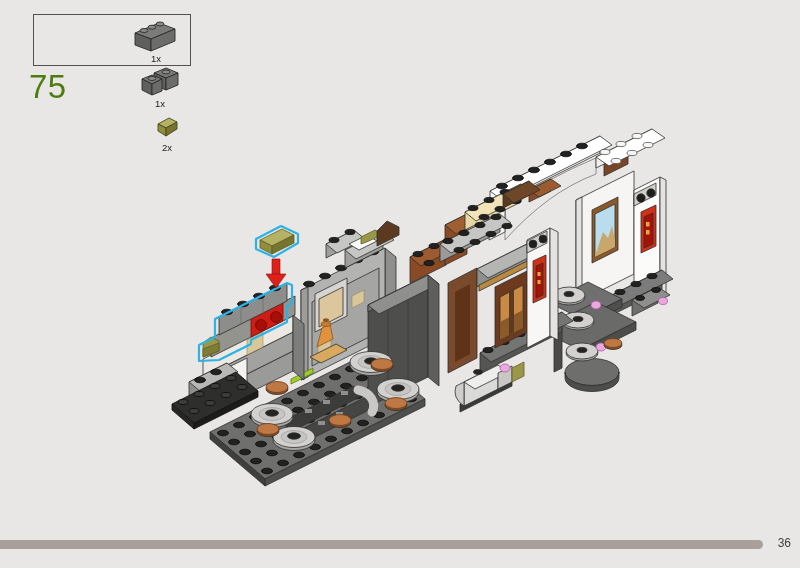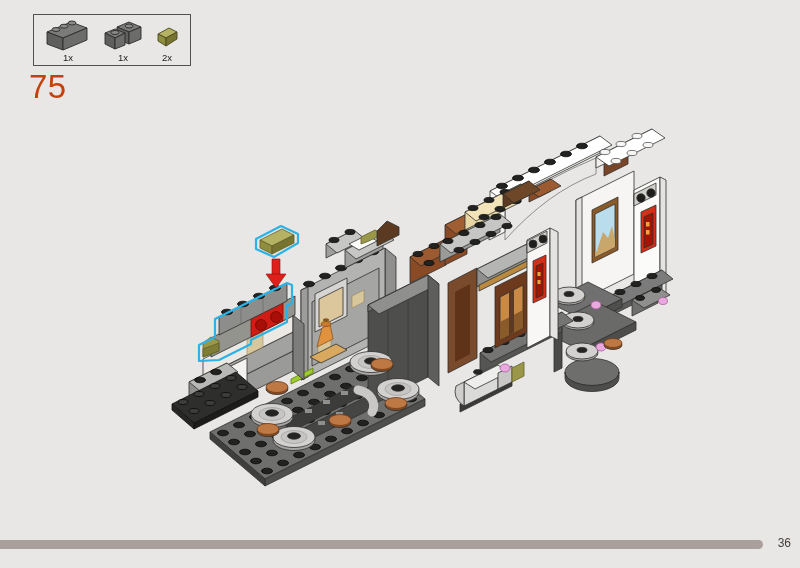--- a/index.html
+++ b/index.html
@@ -4,30 +4,30 @@
 <style>
   html,body{margin:0;padding:0;}
   body{font-family:"Liberation Sans",sans-serif;}
   .page{position:relative;width:800px;height:568px;background:#e8e7e5;overflow:hidden;}
 
   
   .parts-box{
     position:absolute;left:33px;top:14px;width:158px;height:52px;
     border:1.5px solid #55524d;box-sizing:border-box;
     display:flex;align-items:flex-end;justify-content:space-between;
-    padding:4px 8px 3px 8px;background:transparent;
+    padding:4px 8px 3px 8px;background:transparent;flex-direction:column;
   }
   .part{display:flex;flex-direction:column;align-items:center;justify-content:flex-end;}
   .part svg{display:block;}
   .part-qty{font-size:9.5px;color:#1d1b19;margin-top:1px;line-height:1;}
 
   
   .step-number{
     position:absolute;left:29px;top:70px;
-    font-size:33px;color:#c2410c;letter-spacing:0.5px;line-height:1;
+    font-size:33px;color:#4d7c0f;letter-spacing:0.5px;line-height:1;
   }
 
   
   .illustration{position:absolute;left:0;top:0;width:800px;height:568px;}
 
   
   .progress-bar{
     position:absolute;left:0;top:540px;width:763px;height:9px;
     background:#a9a09b;border-radius:0 5px 5px 0;
   }

